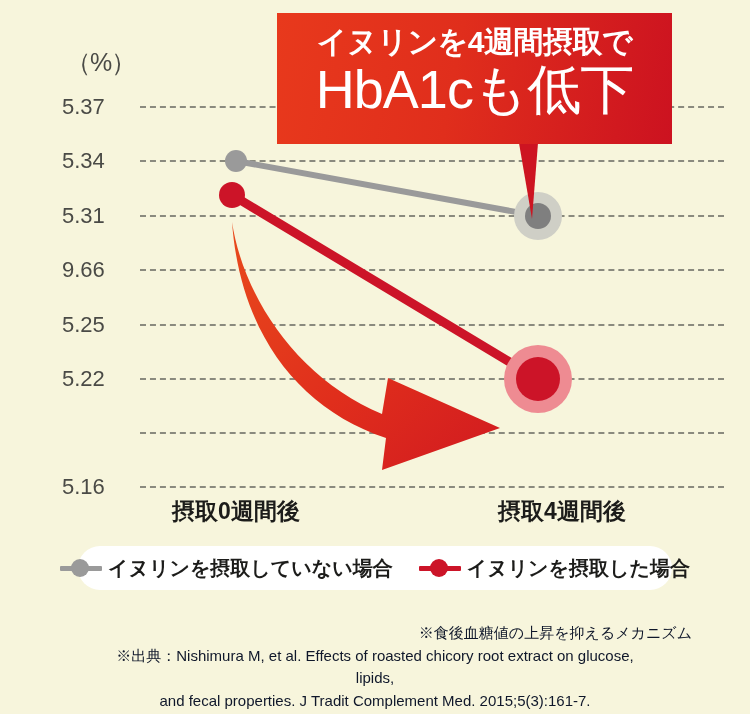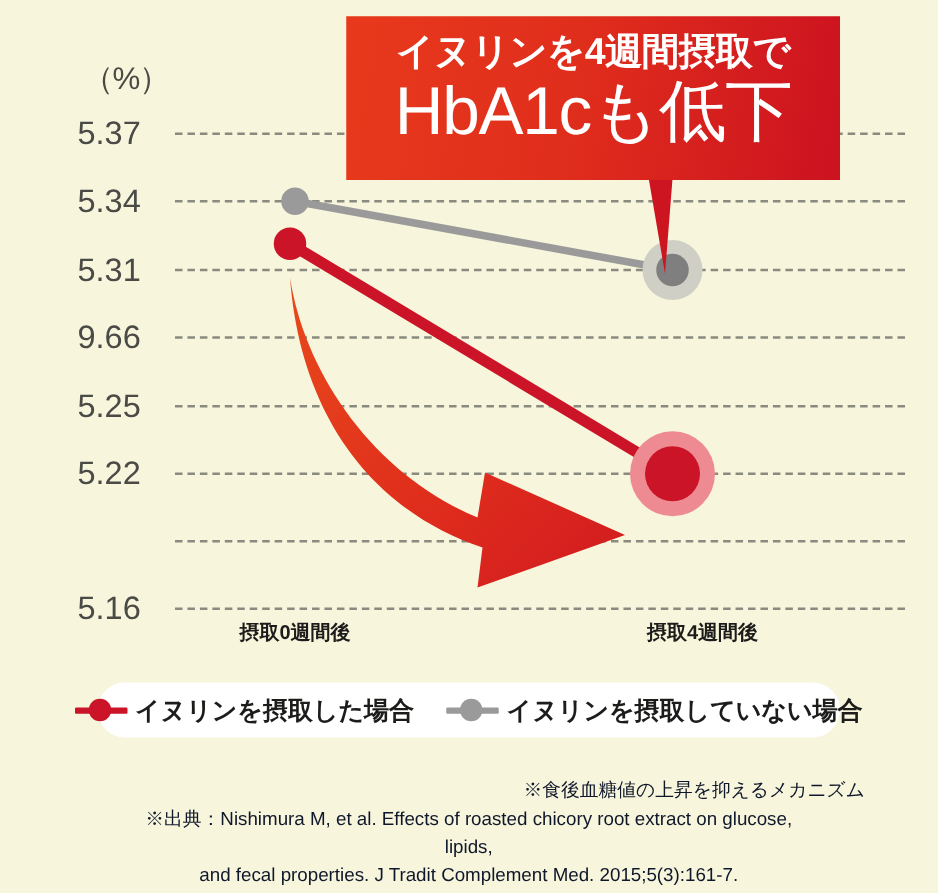--- a/index.html
+++ b/index.html
@@ -34,37 +34,37 @@
     top: 46px;
     font-size: 25px;
     color: #4A4A46;
     letter-spacing: -1px;
   }
   .ytick-label {
     position: absolute;
     left: 62px;
     width: 72px;
     text-align: left;
-    font-size: 26px;
+    font-size: 22px;
     color: #4A4A46;
     transform: translateY(-50%);
     letter-spacing: 0px;
   }
   .gridline {
     position: absolute;
     left: 140px;
     width: 584px;
     height: 0px;
     border-top: 2px dashed #8A8A7E;
     transform: translateY(-50%);
   }
   .xtick-label {
     position: absolute;
     top: 496px;
-    font-size: 16px;
+    font-size: 23px;
     font-weight: bold;
     color: #1C1C1A;
     transform: translateX(-50%);
     white-space: nowrap;
   }
 
   
   .series-svg {
     position: absolute;
     left: 0; top: 0;
@@ -245,32 +245,32 @@
 
   <div class="banner-tail"></div>
   <div class="banner">
     <div class="banner-line1">イヌリンを4週間摂取で</div>
     <div class="banner-line2">HbA1cも低下</div>
   </div>
 
   <div class="legend">
     <div class="legend-item">
       <span class="legend-marker">
+        <span class="bar" style="background:#9A9A9A"></span>
+        <span class="dot" style="background:#9A9A9A"></span>
+      </span>
+      <span class="legend-label">イヌリンを摂取していない場合</span>
+    </div>
+    <div class="legend-item">
+      <span class="legend-marker">
         <span class="bar" style="background:#CC1428"></span>
         <span class="dot" style="background:#CC1428"></span>
       </span>
       <span class="legend-label">イヌリンを摂取した場合</span>
     </div>
-    <div class="legend-item">
-      <span class="legend-marker">
-        <span class="bar" style="background:#9A9A9A"></span>
-        <span class="dot" style="background:#9A9A9A"></span>
-      </span>
-      <span class="legend-label">イヌリンを摂取していない場合</span>
-    </div>
   </div>
 
   <div class="footnotes">
     <div class="note-mechanism">※食後血糖値の上昇を抑えるメカニズム</div>
     <div class="note-source">※出典：Nishimura M, et al. Effects of roasted chicory root extract on glucose, lipids,</div>
     <div class="note-source">and fecal properties. J Tradit Complement Med. 2015;5(3):161-7.</div>
   </div>
 
 </div>
 

